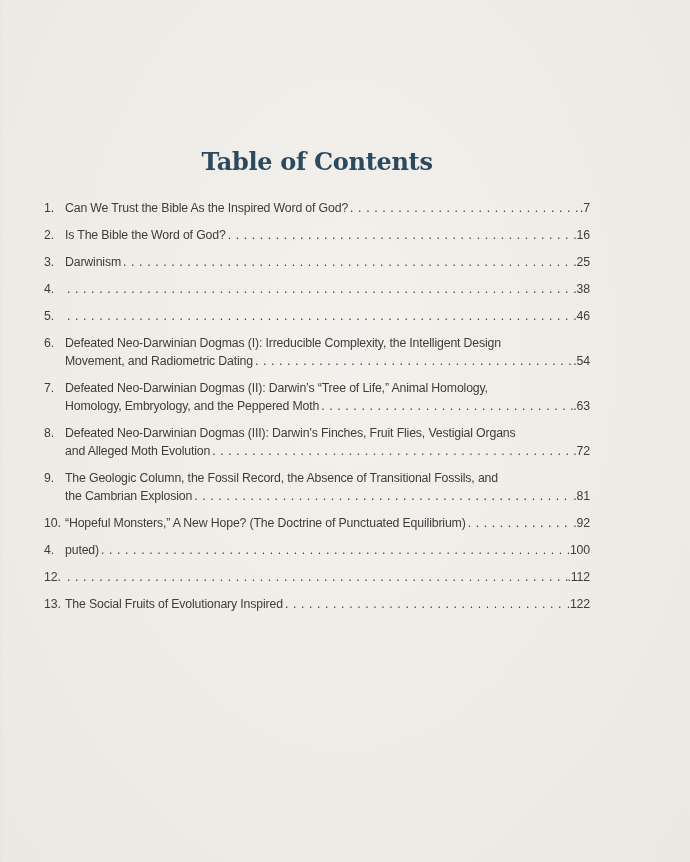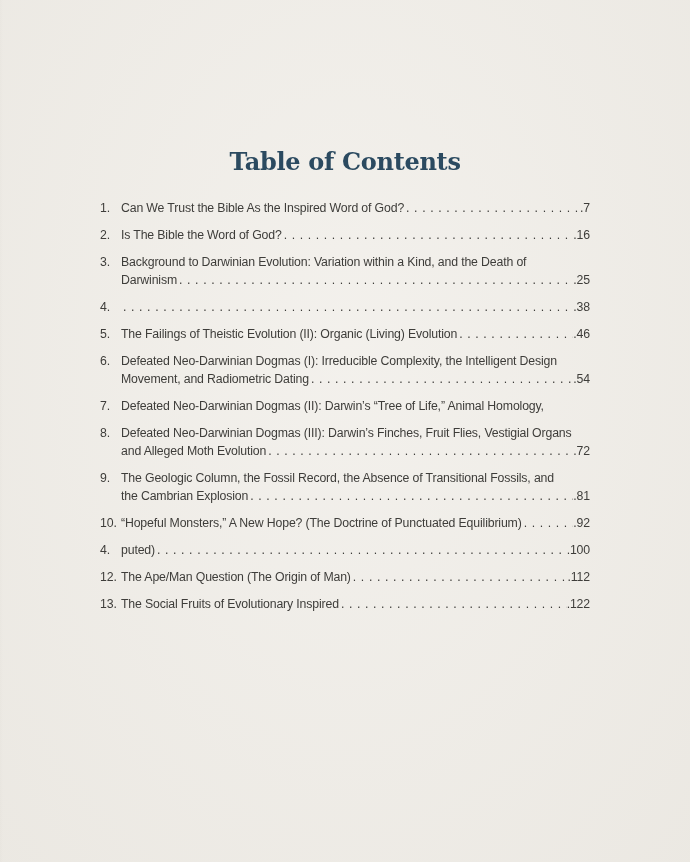--- a/index.html
+++ b/index.html
@@ -14,21 +14,21 @@
       linear-gradient(90deg, rgba(120,110,95,0.025) 0px, rgba(120,110,95,0) 3px),
       radial-gradient(ellipse at 50% 40%, rgba(255,255,255,0.25), rgba(0,0,0,0.015));
     font-family: "Liberation Sans", "DejaVu Sans", sans-serif;
     color: #3e3d3a;
     overflow: hidden;
   }
   .page {
     box-sizing: border-box;
     width: 690px;
     height: 701px;
-    padding: 146px 100px 0 100px;
+    padding: 146px 100px 0 44px;
   }
   .title {
     font-family: "DejaVu Serif", "Liberation Serif", serif;
     font-weight: bold;
     font-size: 24px;
     line-height: 31px;
     letter-spacing: -0.3px;
     color: #2b4a60;
     text-align: center;
     margin: 0 0 22px 0;
@@ -97,21 +97,20 @@
             <span class="txt">Is The Bible the Word of God?</span>
             <span class="leader"></span>
             <span class="pg">.16</span>
           </div>
         </div>
   </div>
 
   <div class="entry">
     <span class="num">3.</span>
     <div class="body">
-          <div class="line">Background to Darwinian Evolution: Variation within a Kind, and the Death of</div>
           <div class="line last">
             <span class="txt">Darwinism</span>
             <span class="leader"></span>
             <span class="pg">.25</span>
           </div>
         </div>
   </div>
 
   <div class="entry">
     <span class="num">4.</span>
@@ -121,21 +120,20 @@
             <span class="leader"></span>
             <span class="pg">.38</span>
           </div>
         </div>
   </div>
 
   <div class="entry">
     <span class="num">5.</span>
     <div class="body">
           <div class="line last">
-            <span class="txt">The Failings of Theistic Evolution (II): Organic (Living) Evolution</span>
             <span class="leader"></span>
             <span class="pg">.46</span>
           </div>
         </div>
   </div>
 
   <div class="entry">
     <span class="num">6.</span>
     <div class="body">
           <div class="line">Defeated Neo-Darwinian Dogmas (I): Irreducible Complexity, the Intelligent Design</div>
@@ -144,20 +142,25 @@
             <span class="leader"></span>
             <span class="pg">.54</span>
           </div>
         </div>
   </div>
 
   <div class="entry">
     <span class="num">7.</span>
     <div class="body">
           <div class="line">Defeated Neo-Darwinian Dogmas (II): Darwin’s “Tree of Life,” Animal Homology,</div>
+          <div class="line last">
+            <span class="txt">Homology, Embryology, and the Peppered Moth</span>
+            <span class="leader"></span>
+            <span class="pg">.63</span>
+          </div>
         </div>
   </div>
 
   <div class="entry">
     <span class="num">8.</span>
     <div class="body">
           <div class="line">Defeated Neo-Darwinian Dogmas (III): Darwin’s Finches, Fruit Flies, Vestigial Organs</div>
           <div class="line last">
             <span class="txt">and Alleged Moth Evolution</span>
             <span class="leader"></span>
@@ -197,21 +200,20 @@
             <span class="leader"></span>
             <span class="pg">.100</span>
           </div>
         </div>
   </div>
 
   <div class="entry">
     <span class="num">12.</span>
     <div class="body">
           <div class="line last">
-            <span class="txt">The Ape/Man Question (The Origin of Man)</span>
             <span class="leader"></span>
             <span class="pg">.112</span>
           </div>
         </div>
   </div>
 
   <div class="entry">
     <span class="num">13.</span>
     <div class="body">
           <div class="line last">

